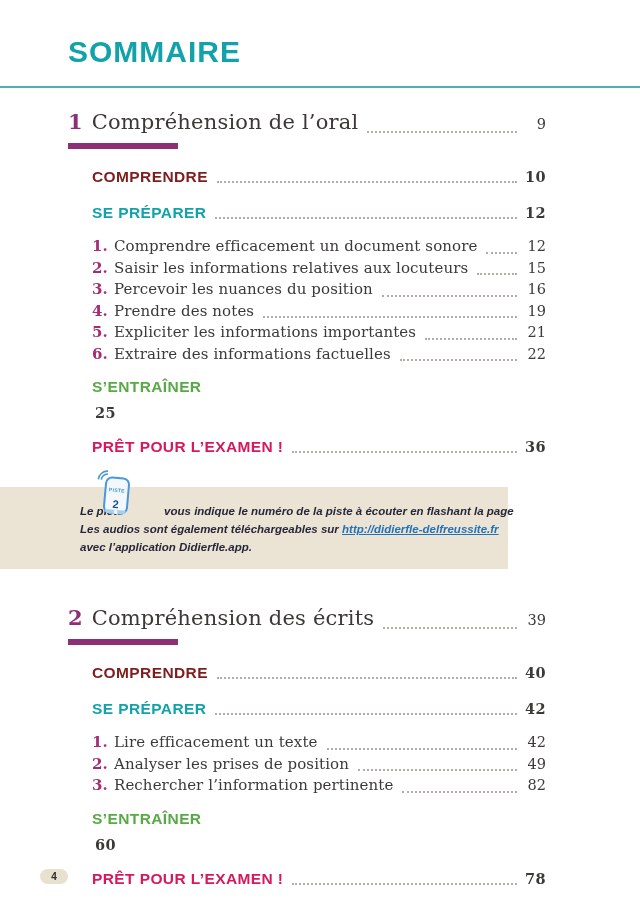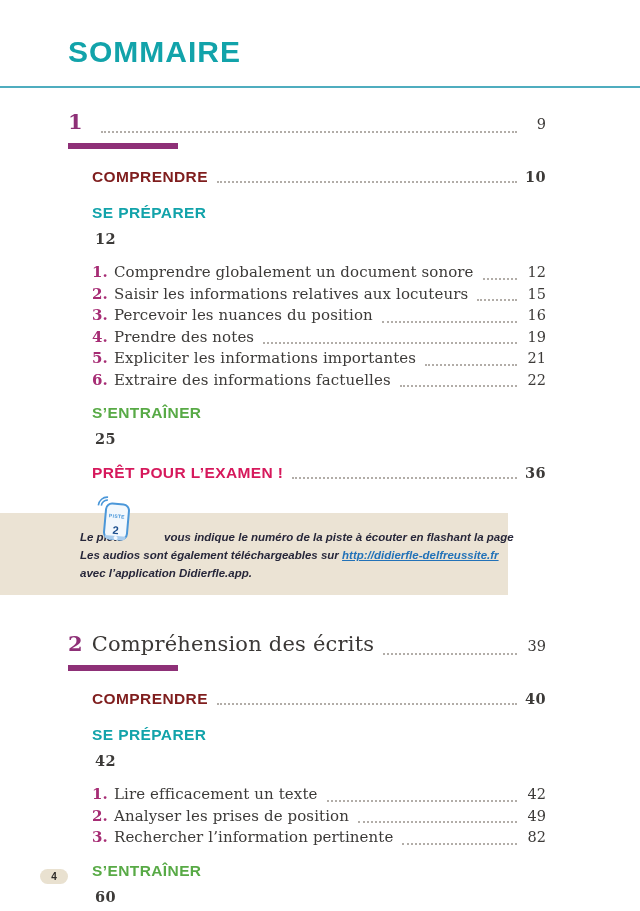--- a/index.html
+++ b/index.html
@@ -35,21 +35,21 @@
   .chapter-section-1 { margin-top:21px; }
   .chapter-row { font-family:"DejaVu Serif", serif; font-size:21px; color:#3b3836; line-height:26px; }
   .ch-num { color:#8e3077; font-weight:bold; margin-right:9px; }
   .ch-title { letter-spacing:0.2px; }
   .chapter-bar { width:110px; height:6px; background:#8e3077; margin-top:6px; }
 
   
   .entries { padding-left:24px; }
   .cat { font-family:"Liberation Sans", sans-serif; font-weight:bold; font-size:15.5px; letter-spacing:0.4px; line-height:20px; }
   .cat-orange { margin-top:18px; } .cat-orange .cat-label { color:#7f1d1d; }
-  .cat-teal   { margin-top:16px;flex-direction:column; } .cat-teal .cat-label   { color:#12a3aa; }
+  .cat-teal   { margin-top:16px; } .cat-teal .cat-label   { color:#12a3aa; }
   .cat-green  { margin-top:12px;flex-direction:column; } .cat-green .cat-label  { color:#58aa46; }
   .cat-pink   { margin-top:14px; } .cat-pink .cat-label   { color:#d6195c; }
   .items { margin-top:13px; }
   .item { font-family:"DejaVu Serif", serif; font-size:15px; color:#3c3a38; line-height:21.5px; }
   .inum { color:#a62c74; font-weight:bold; width:22px; flex:0 0 22px; }
   .ilabel { letter-spacing:0.1px; }
 
   
   .note-box {
     position:relative; margin-top:30px; width:508px;
@@ -95,39 +95,40 @@
 <body>
 
 <div class="page">
 
   <h1 class="page-title">SOMMAIRE</h1>
   <div class="top-rule"></div>
 
   <div class="toc-wrap chapter-section-1">
       <div class="row chapter-row">
         <span class="ch-num">1</span>
+        <span class="ch-title">Compréhension de l’oral</span>
         <span class="leader"></span>
         <span class="pg">9</span>
       </div>
       <div class="chapter-bar"></div>
       <div class="entries">
         <div class="row cat cat-orange">
           <span class="cat-label">COMPRENDRE</span>
           <span class="leader"></span>
           <span class="pg">10</span>
         </div>
         <div class="row cat cat-teal">
           <span class="cat-label">SE PRÉPARER</span>
           <span class="leader"></span>
           <span class="pg">12</span>
         </div>
         <div class="items">
           <div class="row item">
             <span class="inum">1.</span>
-            <span class="ilabel">Comprendre globalement un document sonore</span>
+            <span class="ilabel">Comprendre efficacement un document sonore</span>
             <span class="leader"></span>
             <span class="pg">12</span>
           </div>
           <div class="row item">
             <span class="inum">2.</span>
             <span class="ilabel">Saisir les informations relatives aux locuteurs</span>
             <span class="leader"></span>
             <span class="pg">15</span>
           </div>
           <div class="row item">

